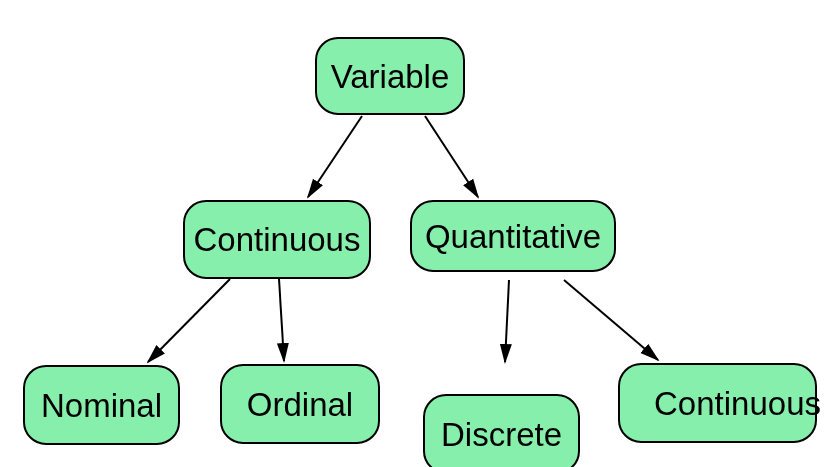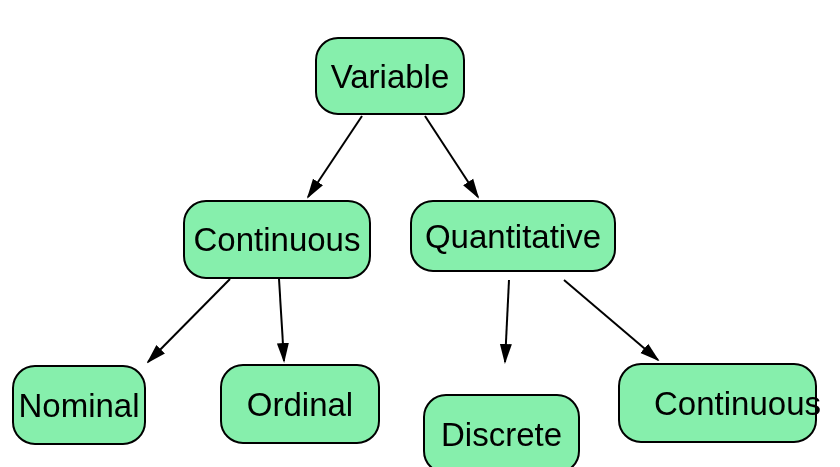--- a/index.html
+++ b/index.html
@@ -33,21 +33,21 @@
     align-items: center;
     justify-content: center;
     font-size: 33px;
     line-height: 1;
     color: #000000;
     white-space: nowrap;
   }
   #node-variable     { left: 315px; top: 37px;  width: 150px; height: 78px; }
   #node-qualitative  { left: 183px; top: 200px; width: 188px; height: 79px; }
   #node-quantitative { left: 410px; top: 200px; width: 206px; height: 72px; }
-  #node-nominal      { left: 12px;  top: 365px; width: 134px; height: 80px; }
+  #node-nominal      { left: 23px;  top: 365px; width: 157px; height: 80px; }
   #node-ordinal      { left: 220px; top: 364px; width: 160px; height: 80px; }
   #node-discrete     { left: 423px; top: 365px; width: 157px; height: 80px; margin-top: 29px; }
   #node-continuous   { left: 618px; top: 363px; width: 199px; height: 80px; padding-left: 40px; }
 </style>
 </head>
 <body>
 
 <div class="canvas">
 
   <svg class="edges-layer" width="840" height="467" viewBox="0 0 840 467" xmlns="http://www.w3.org/2000/svg">

